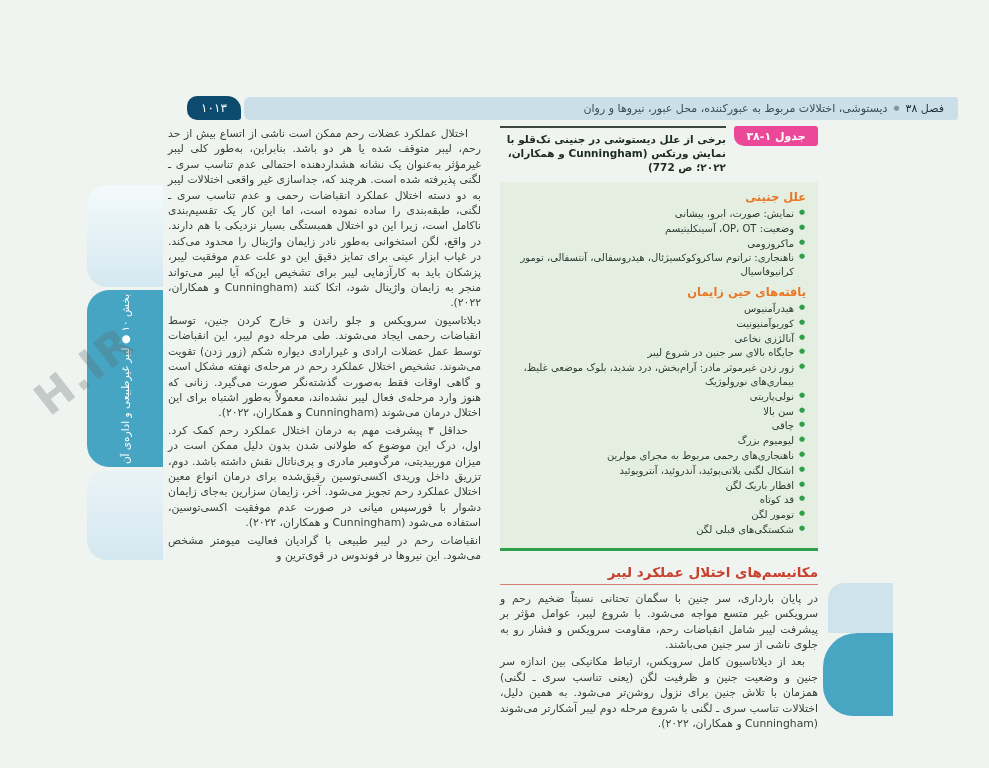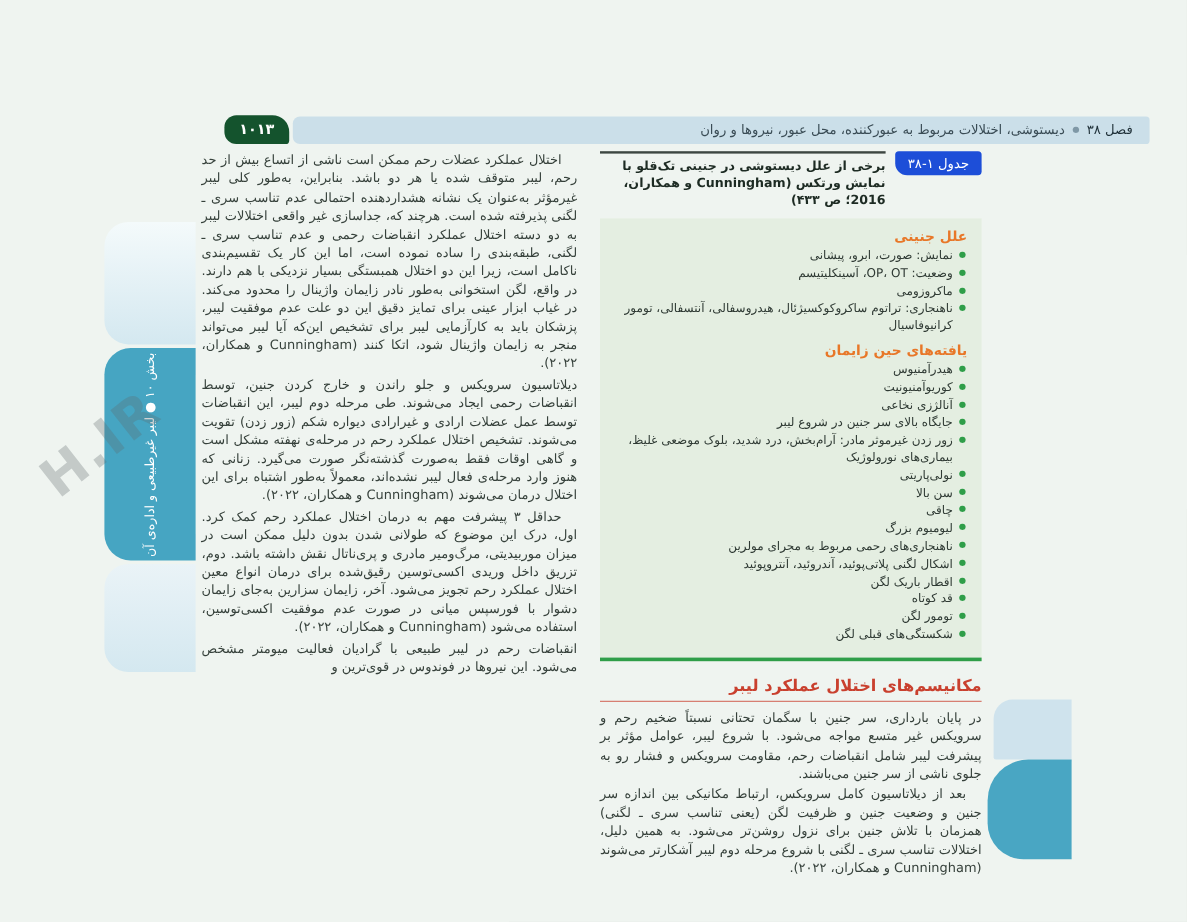--- a/index.html
+++ b/index.html
@@ -3,23 +3,23 @@
 <meta charset="utf-8">
 <style>
   html,body { margin:0; padding:0; background:#e9efe9; }
   .page {
     position:relative; width:989px; height:768px; overflow:hidden;
     background:#eff4f0; font-family:"DejaVu Sans", sans-serif; direction:rtl;
   }
   
   .page-badge {
     position:absolute; top:96px; left:187px; width:54px; height:24px;
-    background:#14532d; color:#fff; border-radius:10px 14px 3px 10px;
+    background:#0c4a6e; color:#fff; border-radius:10px 14px 3px 10px;
     display:flex; align-items:center; justify-content:center;
-    font-size:12px; font-weight:bold;
+    font-size:12px; font-weight:normal;
   }
   .header-band {
     position:absolute; top:97px; left:244px; width:714px; height:23px;
     background:#cbdfe9; border-radius:6px 3px 3px 6px;
     display:flex; align-items:center; gap:6px; padding:0 14px; box-sizing:border-box;
     font-size:11px; color:#3a4c55;
   }
   .header-band .chapter { font-weight:normal; color:#1f3038;text-align:center; }
   .header-band .sep { color:#7f98a6; font-size:7px; line-height:1; }
   
@@ -45,23 +45,23 @@
   
   .col-right { position:absolute; left:500px; top:126px; width:318px; }
   .col-left  { position:absolute; left:168px; top:126px; width:313px; }
   .para { font-size:10.8px; line-height:15.4px; text-align:justify;
     color:#36413b; margin:0 0 2px; }
   .indent { text-indent:13px; }
   .sec-h { font-size:13.5px; font-weight:bold; color:#c9402e;
     border-bottom:1px solid rgba(201,64,46,.65); padding-bottom:4px; margin:13px 0 6px; }
   
   .tbl-caption-row { display:flex; align-items:flex-start; gap:8px; }
-  .tbl-badge { flex:none; width:72px; height:20px; background:#1d4ed8; color:#fff;
+  .tbl-badge { flex:none; width:84px; height:20px; background:#ec4899; color:#fff;
     border-radius:3px 3px 3px 10px; display:flex; align-items:center; justify-content:center;
-    font-size:11px; font-weight:normal; }
+    font-size:11px; font-weight:bold; }
   .tbl-caption { flex:1; border-top:2px solid #3d4742; padding-top:4px;
     font-size:10.5px; font-weight:bold; line-height:14px; color:#1d2b23; text-align:right; }
   .tbl-body { margin-top:8px; background:#e4eee1; border-bottom:3px solid #2f9e49;
     padding:8px 12px 10px; box-sizing:border-box; }
   .tbl-h { color:#e87728; font-weight:bold; font-size:11.5px; margin:6px 0 3px; }
   .tbl-h.first { margin-top:0; }
   .tbl-item { position:relative; padding-right:12px; font-size:10px; line-height:13.8px;
     color:#2f3a34; margin-bottom:1px; }
   .tbl-item .dot { position:absolute; right:1px; top:2px; color:#2f9e49;
     font-size:7px; line-height:1; }
@@ -95,21 +95,21 @@
   <div class="r-tab-light"></div>
   <div class="r-tab-teal"></div>
 
   <div class="wm wm1">H.IR</div>
   <div class="wm wm2">H.IR</div>
 
   <div class="col-right">
 
     <div class="tbl-caption-row">
       <div class="tbl-badge">جدول ۱-۳۸</div>
-      <div class="tbl-caption">برخی از علل دیستوشی در جنینی تک‌قلو با نمایش ورتکس (Cunningham و همکاران، 2016؛ ص ۴۳۳)</div>
+      <div class="tbl-caption">برخی از علل دیستوشی در جنینی تک‌قلو با نمایش ورتکس (Cunningham و همکاران، ۲۰۲۲؛ ص 772)</div>
     </div>
 
     <div class="tbl-body">
       <div class="tbl-h first">علل جنینی</div>
       <div class="tbl-item"><span class="dot">●</span><span>نمایش: صورت، ابرو، پیشانی</span></div>
       <div class="tbl-item"><span class="dot">●</span><span>وضعیت: OP، OT، آسینکلیتیسم</span></div>
       <div class="tbl-item"><span class="dot">●</span><span>ماکروزومی</span></div>
       <div class="tbl-item"><span class="dot">●</span><span>ناهنجاری: تراتوم ساکروکوکسیژئال، هیدروسفالی، آنتسفالی، تومور کرانیوفاسیال</span></div>
 
       <div class="tbl-h">یافته‌های حین زایمان</div>

